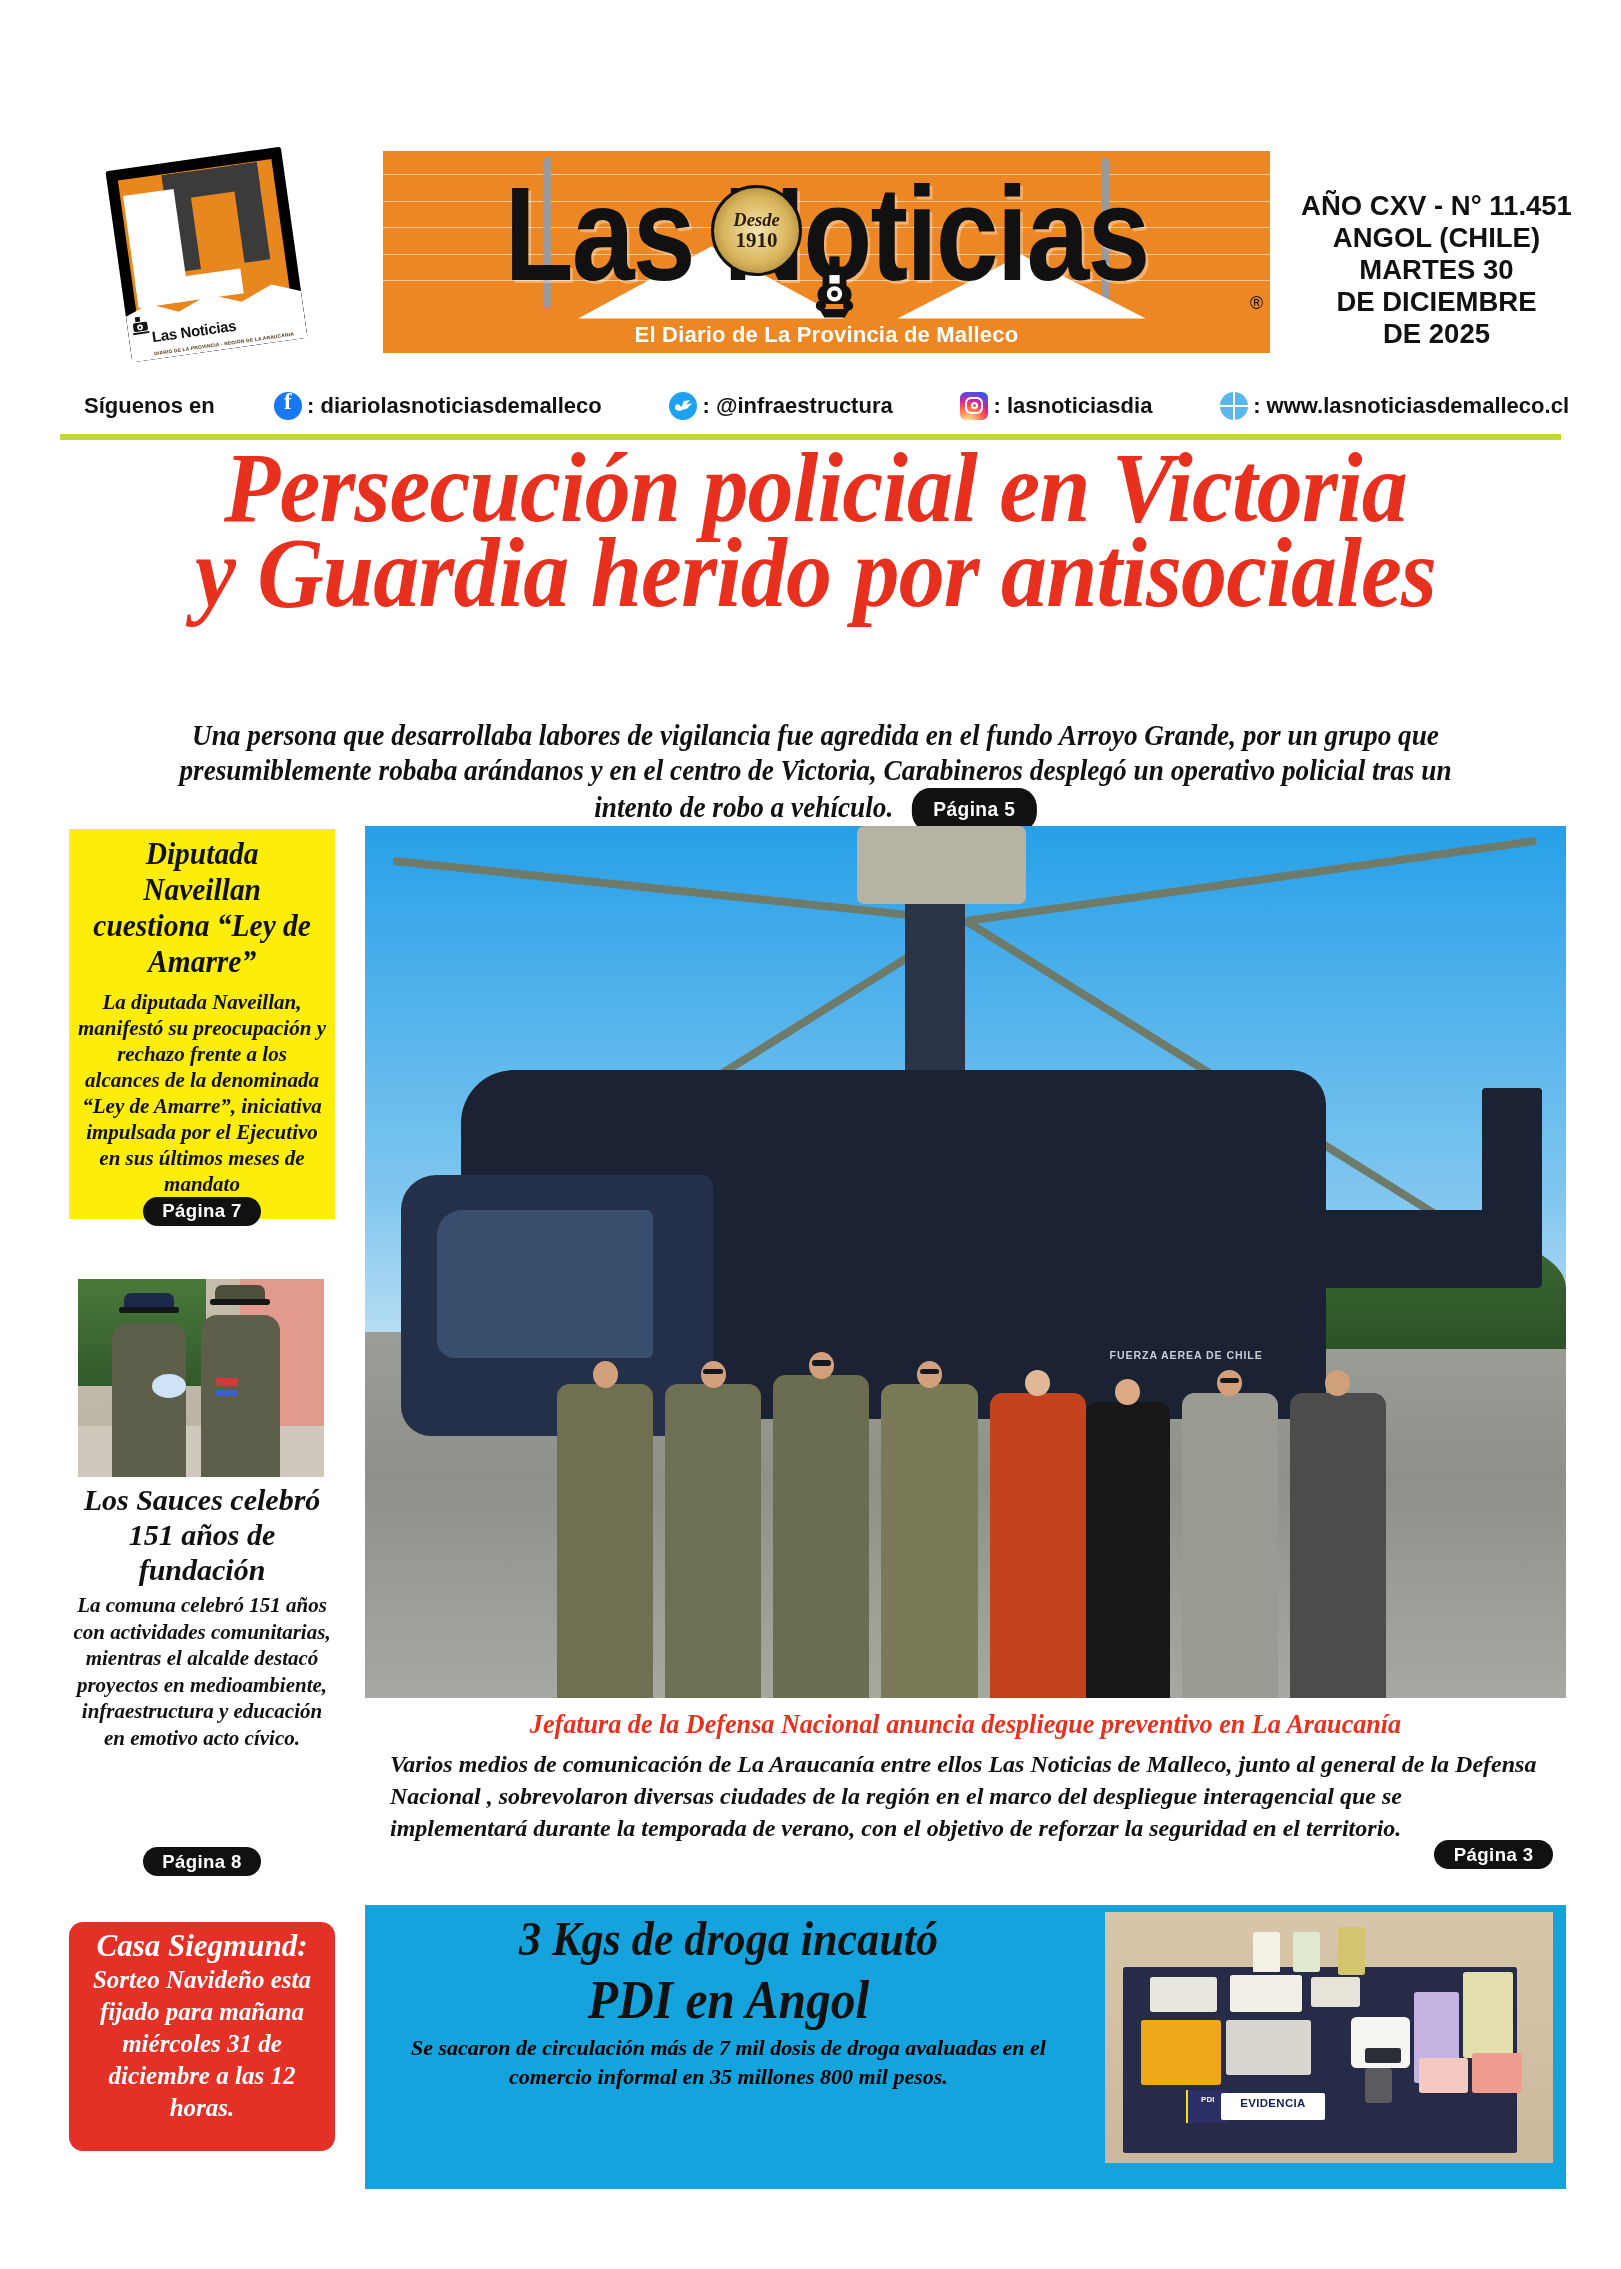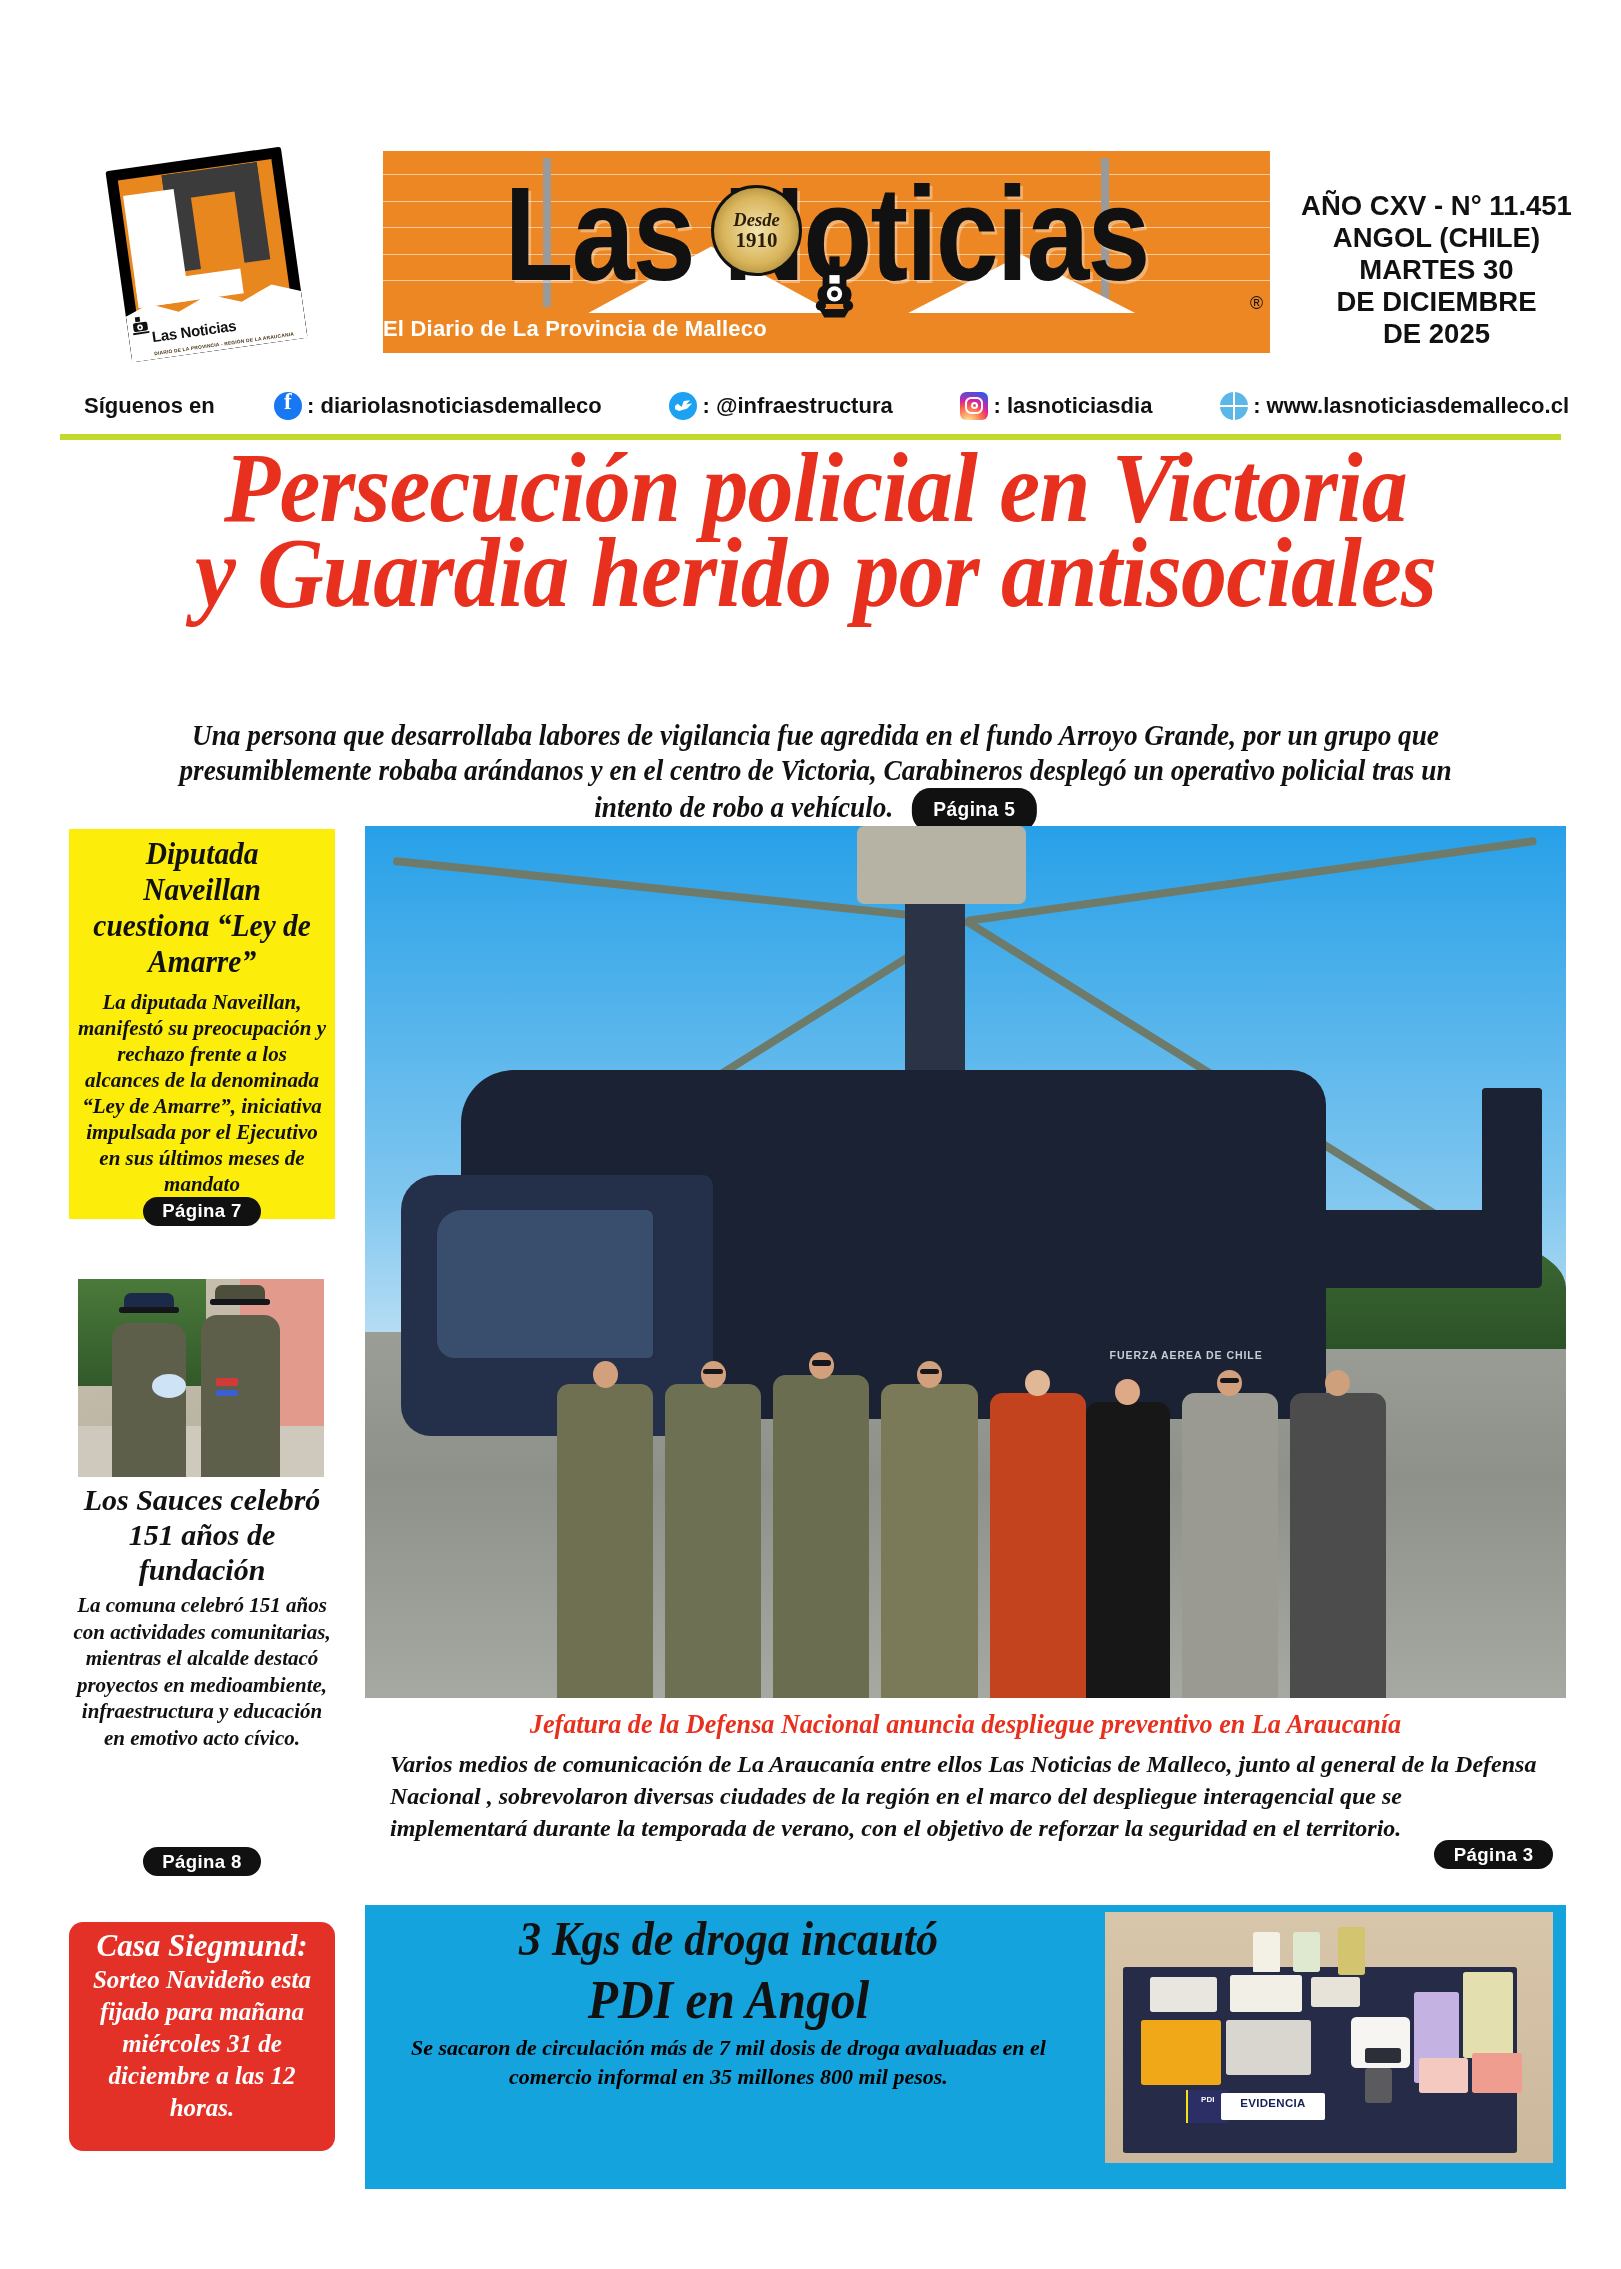--- a/index.html
+++ b/index.html
@@ -30,22 +30,22 @@
      clip-path:polygon(22% 100%,37% 12%,52% 100%,58% 100%,72% 22%,86% 100%);}
   .mh-title{position:absolute;left:0;right:0;top:5.3px;text-align:center;font-family:"Liberation Sans",sans-serif;
      font-weight:bold;font-size:113px;line-height:133px;color:#111;letter-spacing:-1.8px;
      text-shadow:2.7px 2.7px 0 rgba(255,255,255,.35);transform:scaleY(1.18);transform-origin:top center;}
   .mh-seal{position:absolute;left:328px;top:34px;width:85px;height:85px;border-radius:50%;
      background:radial-gradient(circle,#f3e4b0 0%,#d9b55c 55%,#8a6a1e 100%);border:3.5px solid #111;
      display:flex;flex-direction:column;align-items:center;justify-content:center;z-index:6;}
   .mh-seal .d1{font-style:italic;font-weight:bold;font-size:18.6px;color:#2a1d06;font-family:"Liberation Serif",serif;}
   .mh-seal .d2{font-weight:bold;font-size:21px;color:#2a1d06;font-family:"Liberation Serif",serif;line-height:19.5px;}
   .mh-loco{position:absolute;left:426px;bottom:34px;width:51px;height:64px;z-index:6;}
-  .mh-sub{position:absolute;left:0;right:0;bottom:0;height:40px;background:#ec8723;color:#fff;
-     font-weight:bold;font-size:22px;text-align:left;line-height:32px;letter-spacing:0.2px;}
+  .mh-sub{position:absolute;left:0;right:0;bottom:0;height:34px;background:#ec8723;color:#fff;
+     font-weight:bold;font-size:22px;text-align:center;line-height:32px;letter-spacing:0.2px;}
   .mh-reg{position:absolute;right:7px;bottom:39px;font-size:17.7px;color:#111;z-index:7;}
 
   .dateblock{position:absolute;left:1277px;top:66px;width:319px;text-align:center;
      font-weight:bold;font-size:27.5px;line-height:32px;color:#111;}
 
   
   .social{position:absolute;left:0;top:386px;width:1622px;height:46px;}
   .social-row{position:absolute;left:84px;top:0;right:53px;height:39px;display:flex;align-items:center;}
   .social-lbl{font-weight:bold;font-size:22px;color:#111;white-space:nowrap;}
   .sitem{display:flex;align-items:center;white-space:nowrap;font-weight:bold;font-size:22px;color:#111;text-align:center;}

